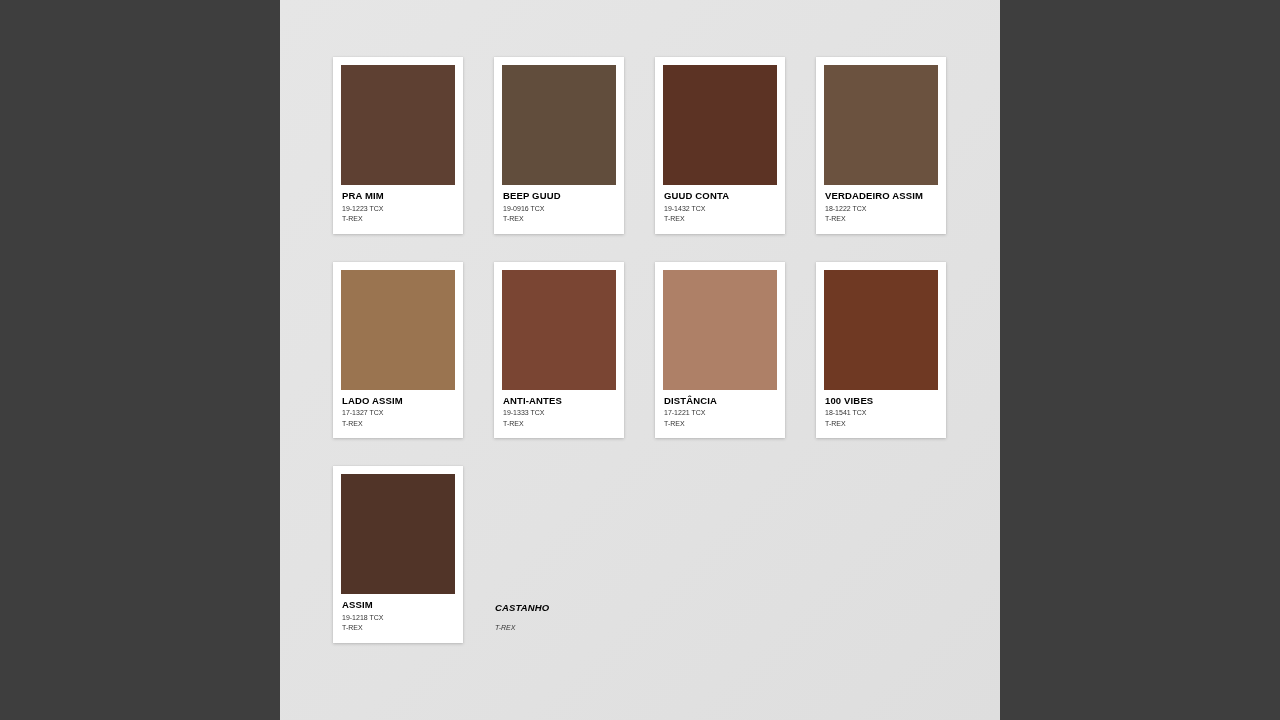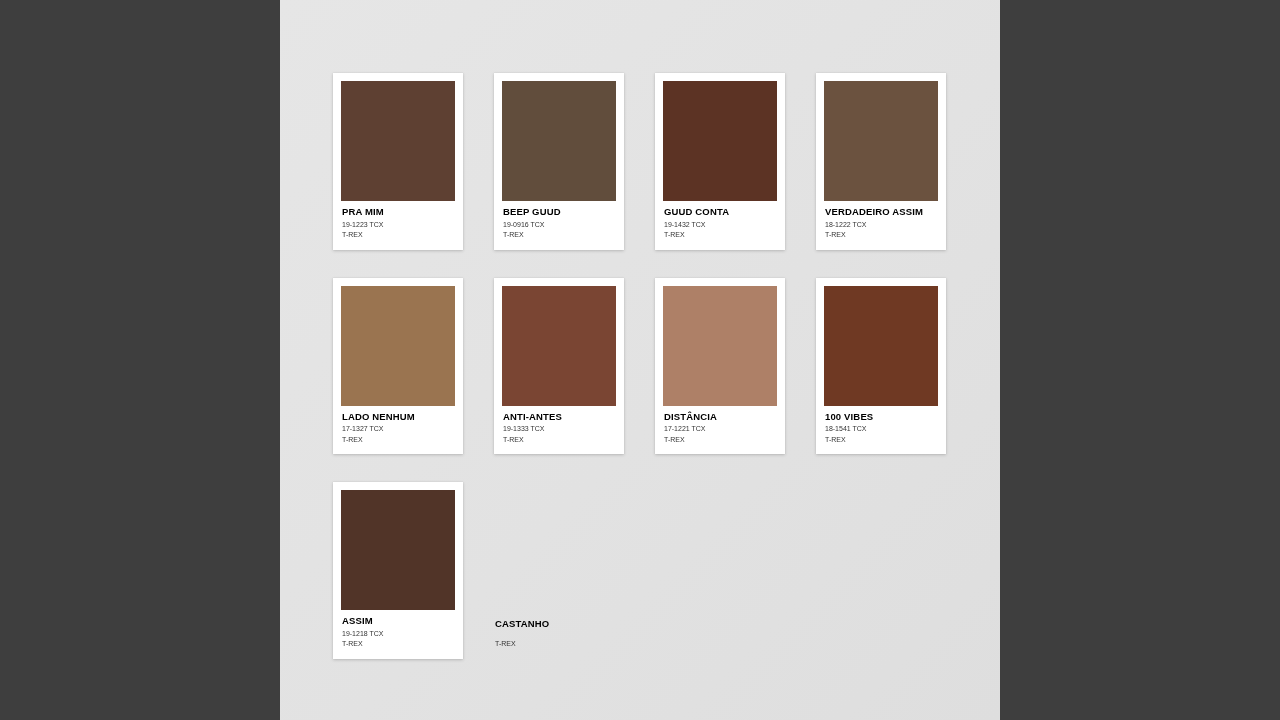--- a/index.html
+++ b/index.html
@@ -38,21 +38,21 @@
     top: 0;
     width: 720px;
     height: 720px;
     background: #e4e4e4;
     background-image: linear-gradient(135deg, #e6e6e6 0%, #e2e2e2 55%, #dedede 100%);
   }
 
   #grid {
     position: absolute;
     left: 53px;
-    top: 73px;
+    top: 57px;
     width: 615px;
     display: grid;
     grid-template-columns: repeat(4, 130px);
     grid-column-gap: 31px;
     grid-row-gap: 28px;
   }
 
   .swatch-card {
     width: 130px;
     background: #ffffff;
@@ -100,20 +100,21 @@
   
   .swatch-card.bare {
     background: transparent;
     box-shadow: none;
     padding: 0;
     justify-content: flex-end;
   }
   .swatch-card.bare .swatch-meta {
     background: transparent;
     padding: 0 0 10px 1px;
+    font-style: italic;
   }
   .swatch-card.bare .swatch-name { margin-bottom: 9px; }
 </style>
 </head>
 <body>
 
 <div id="stage">
 
   <div class="letterbox left"></div>
   <div class="letterbox right"></div>
@@ -148,21 +149,21 @@
           <div class="swatch-chip" style="background: rgb(107, 82, 63);"></div>
           <div class="swatch-meta">
             <div class="swatch-name">VERDADEIRO ASSIM</div>
             <div class="swatch-code">18-1222 TCX</div>
             <div class="swatch-brand">T-REX</div>
           </div>
         </div>
         <div class="swatch-card">
           <div class="swatch-chip" style="background: rgb(154, 116, 80);"></div>
           <div class="swatch-meta">
-            <div class="swatch-name">LADO NENHUM</div>
+            <div class="swatch-name">LADO ASSIM</div>
             <div class="swatch-code">17-1327 TCX</div>
             <div class="swatch-brand">T-REX</div>
           </div>
         </div>
         <div class="swatch-card">
           <div class="swatch-chip" style="background: rgb(122, 69, 51);"></div>
           <div class="swatch-meta">
             <div class="swatch-name">ANTI-ANTES</div>
             <div class="swatch-code">19-1333 TCX</div>
             <div class="swatch-brand">T-REX</div>

